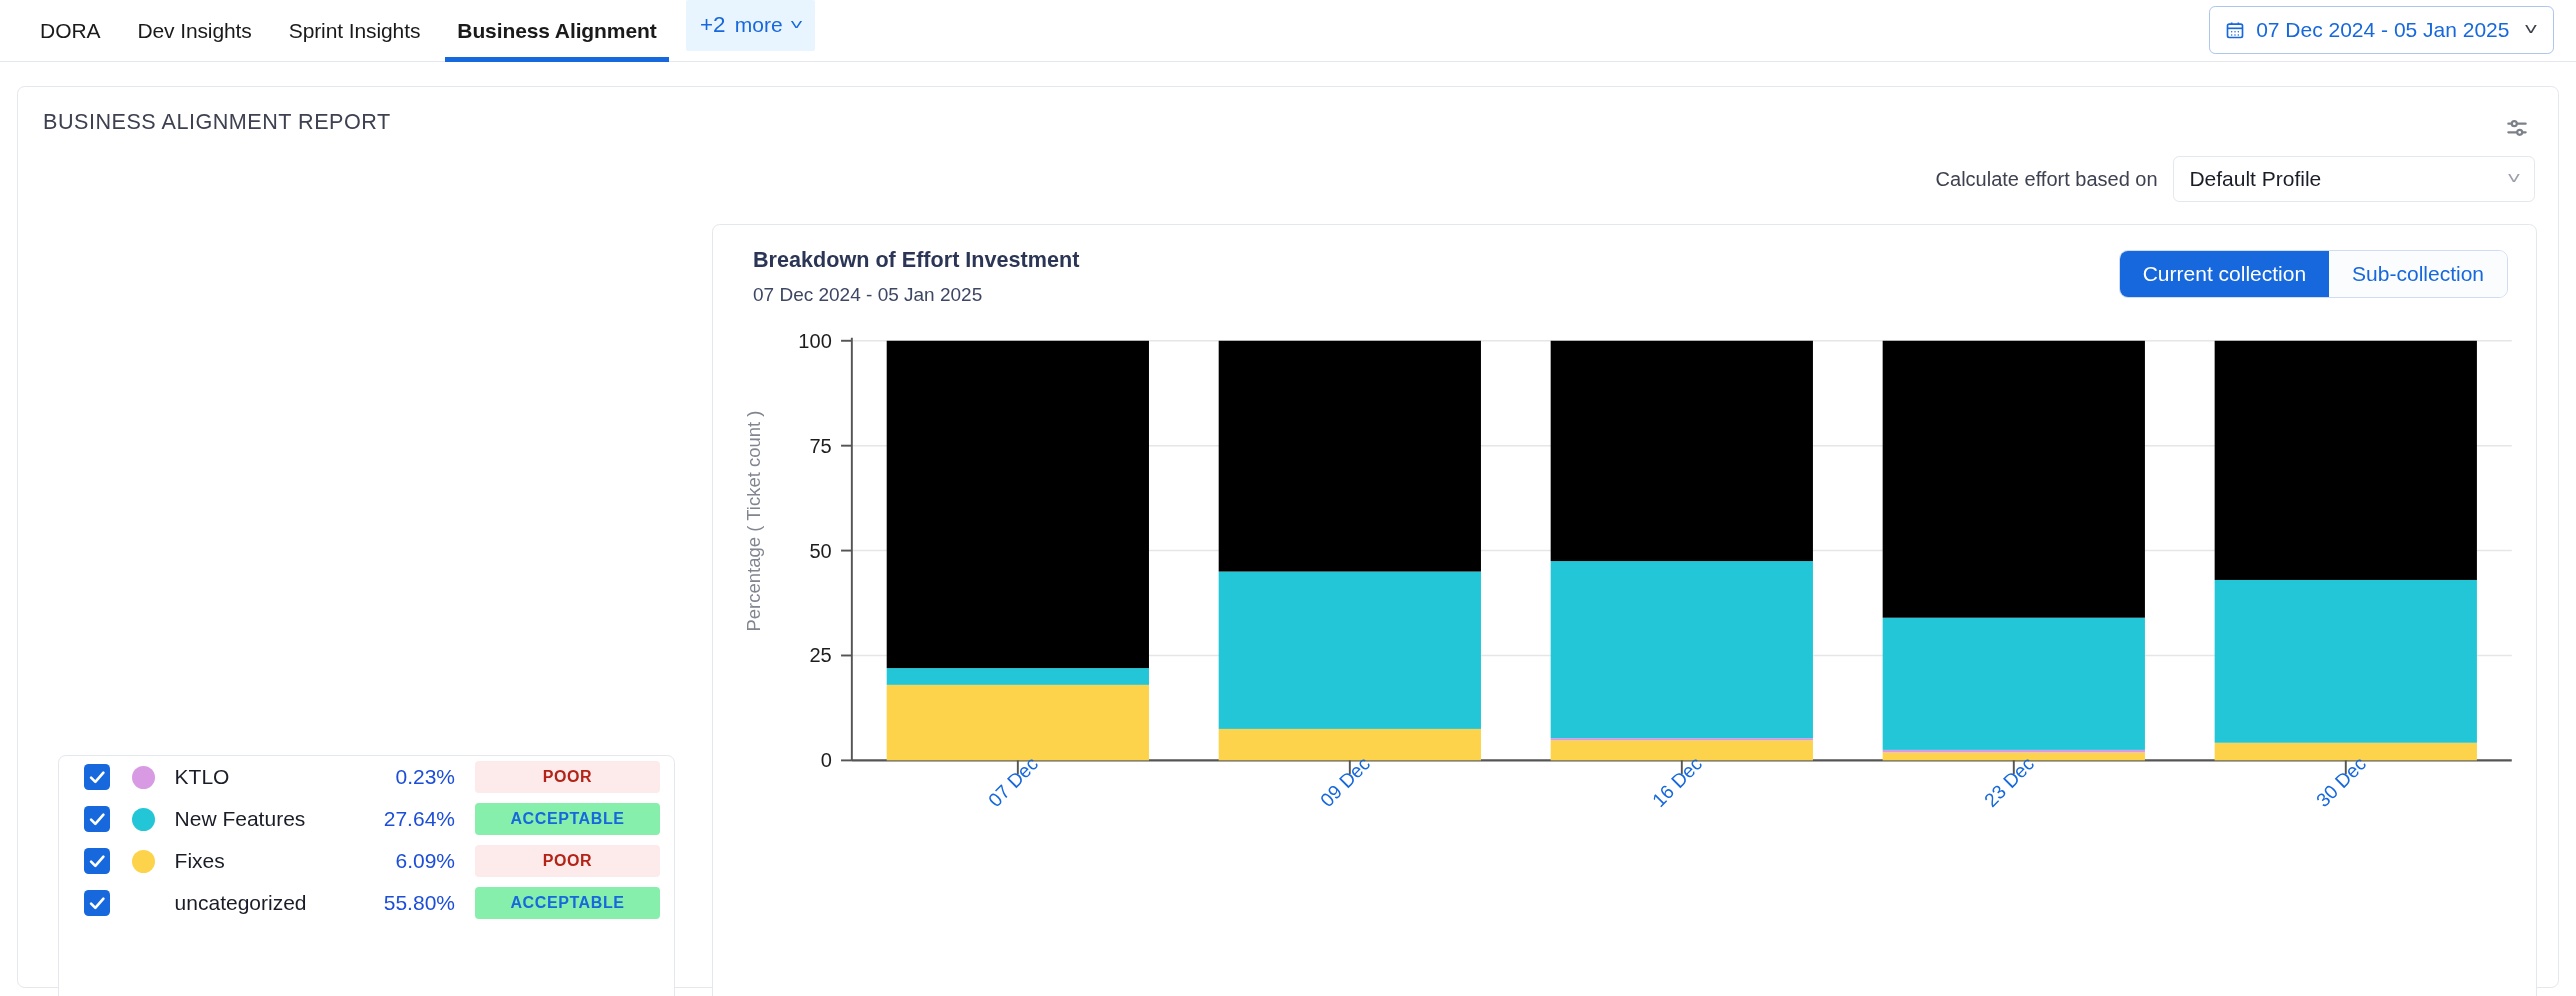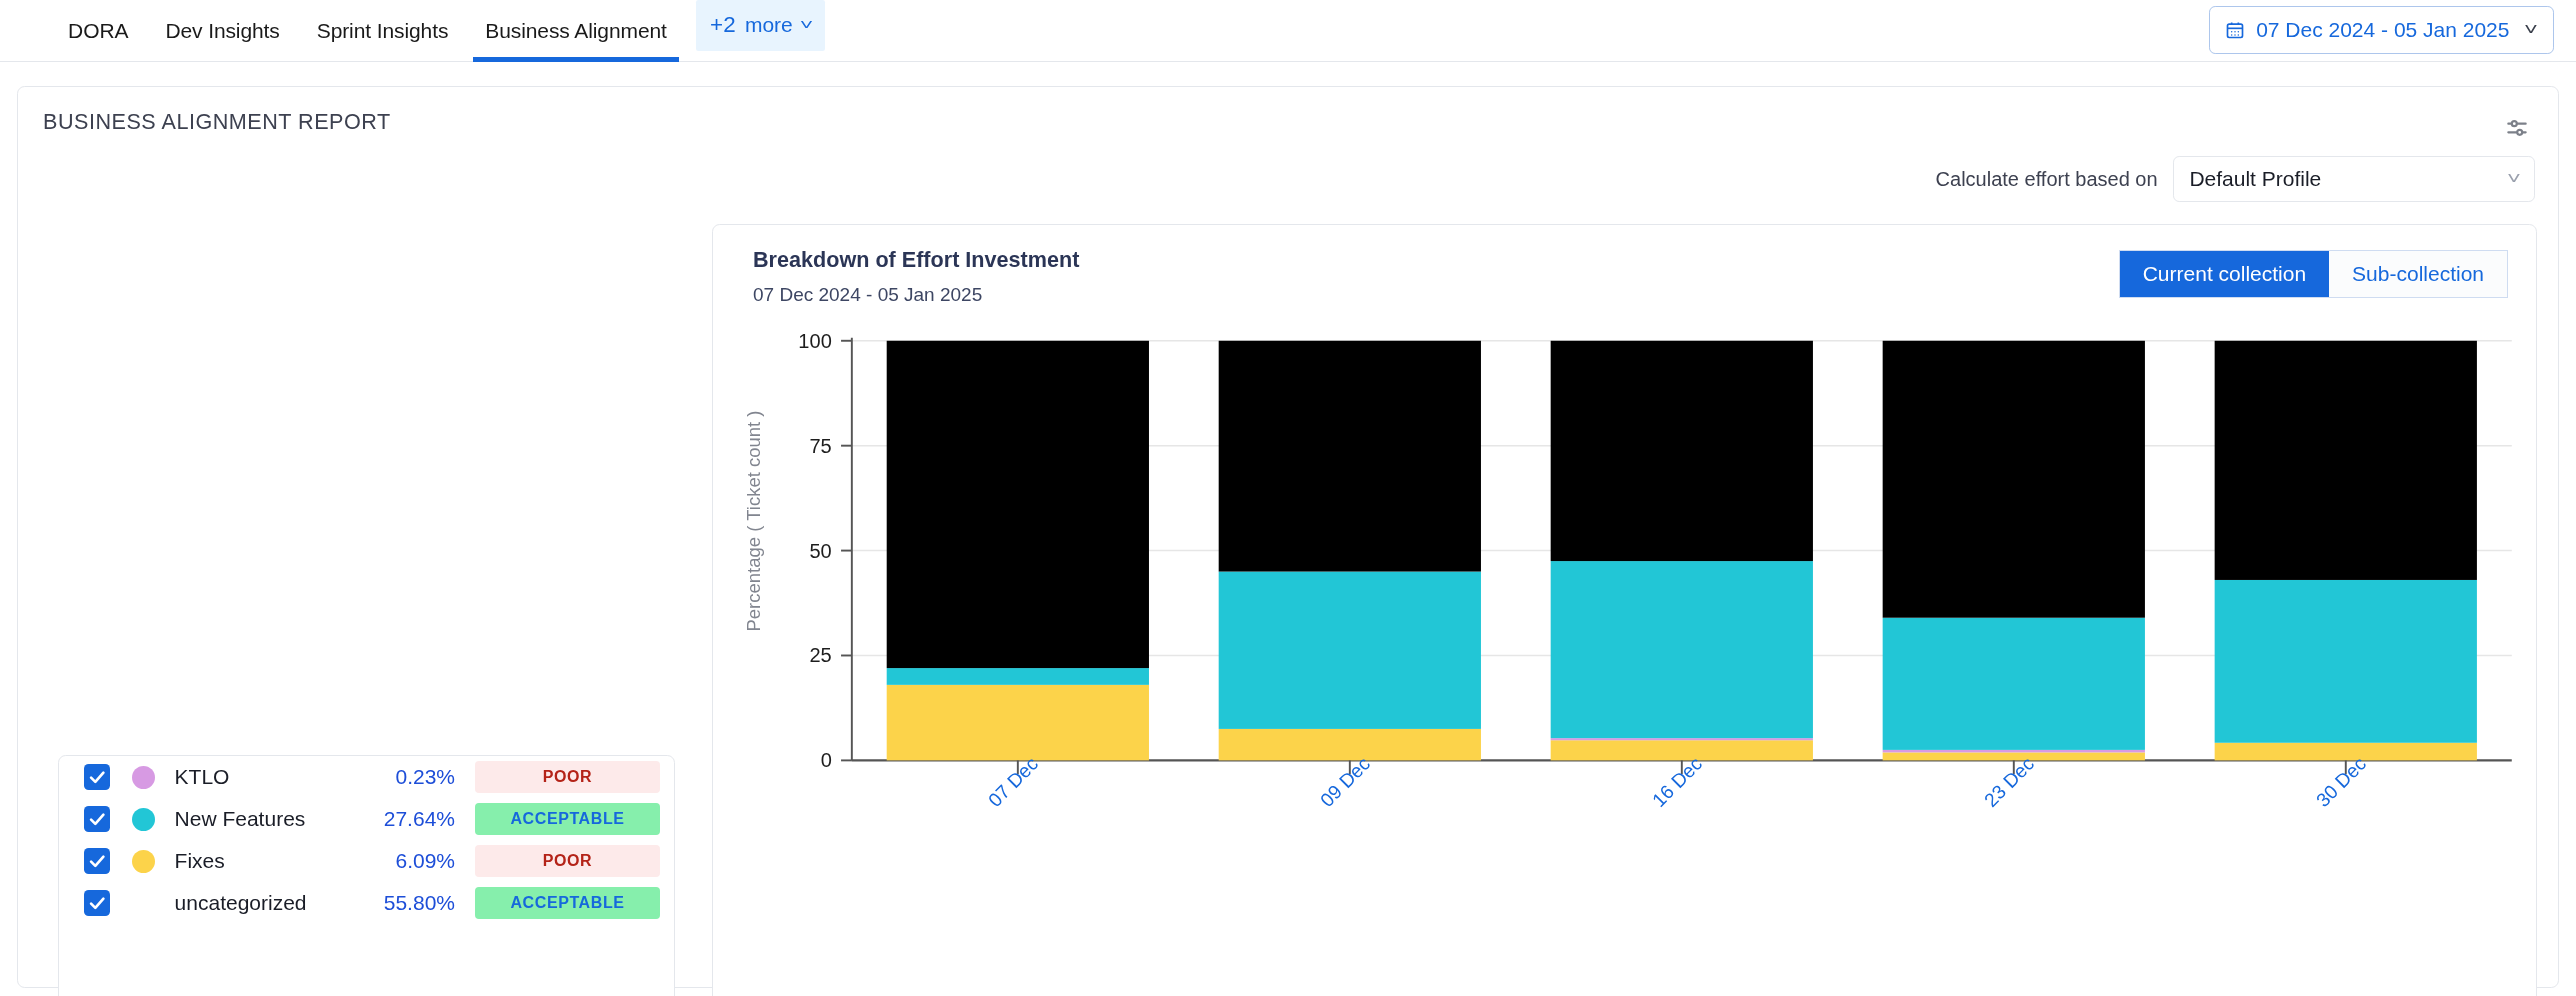--- a/index.html
+++ b/index.html
@@ -8,31 +8,31 @@
     background: #ffffff;
     font-family: "Liberation Sans", sans-serif;
     overflow: hidden;
   }
 
   
   #topbar {
     position: absolute; left: 0; top: 0; width: 2576px; height: 62px;
     background: #ffffff;
     border-bottom: 1.5px solid #e4e7ec;
-    display: flex; align-items: center; padding-left: 28px;
+    display: flex; align-items: center;
   }
   #tabstrip { display: flex; align-items: stretch; height: 62px; padding-left: 21.6px; }
   .tab {
     display: flex; align-items: center;
     height: 62px; padding: 0 18.5px;
     font-size: 21px; color: #1a1a1a; letter-spacing: -0.1px;
     position: relative; white-space: nowrap;
     cursor: pointer;
   }
-  .tab.active { font-weight: normal; }
+  .tab.active { font-weight: bold; }
   .tab.active::after {
     content: ""; position: absolute; left: 6.2px; right: 6.2px; bottom: 0;
     height: 4.6px; background: #1668dc;
   }
   #more-tab {
     display: flex; align-items: center; gap: 9.3px;
     height: 51px; margin-left: 10.8px; padding: 0 14px;
     background: #e8f4fe; color: #1668dc; font-size: 21px;
     border-radius: 2.3px; cursor: pointer; white-space: nowrap;
   }
@@ -143,21 +143,21 @@
     position: absolute; left: 40px; top: 22px;
     font-size: 21.6px; font-weight: bold; color: #2b3556;
   }
   #bar-sub {
     position: absolute; left: 40px; top: 59px;
     font-size: 19px; color: #3d4663;
   }
   #collection-toggle {
     position: absolute; right: 28px; top: 25px;
     display: flex; height: 48px;
-    border: 1.5px solid #cfdcf1; border-radius: 0; overflow: hidden;
+    border: 1.5px solid #cfdcf1; border-radius: 9px; overflow: hidden;
   }
   #collection-toggle .seg {
     display: flex; align-items: center; justify-content: center;
     padding: 0 23px; font-size: 21px; cursor: pointer; white-space: nowrap;
   }
   #collection-toggle .seg.on { background: #1668dc; color: #ffffff; }
   #collection-toggle .seg.off { background: #fbfcfd; color: #1668dc; }
 
   
   #plot { position: absolute; left: 0; top: 0; width: 1825px; height: 790px; }

